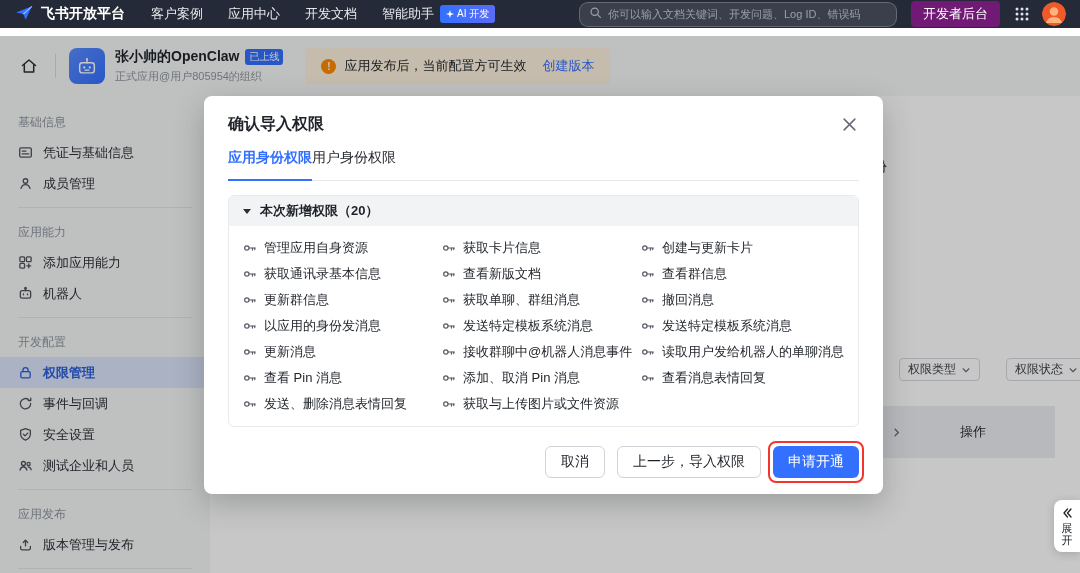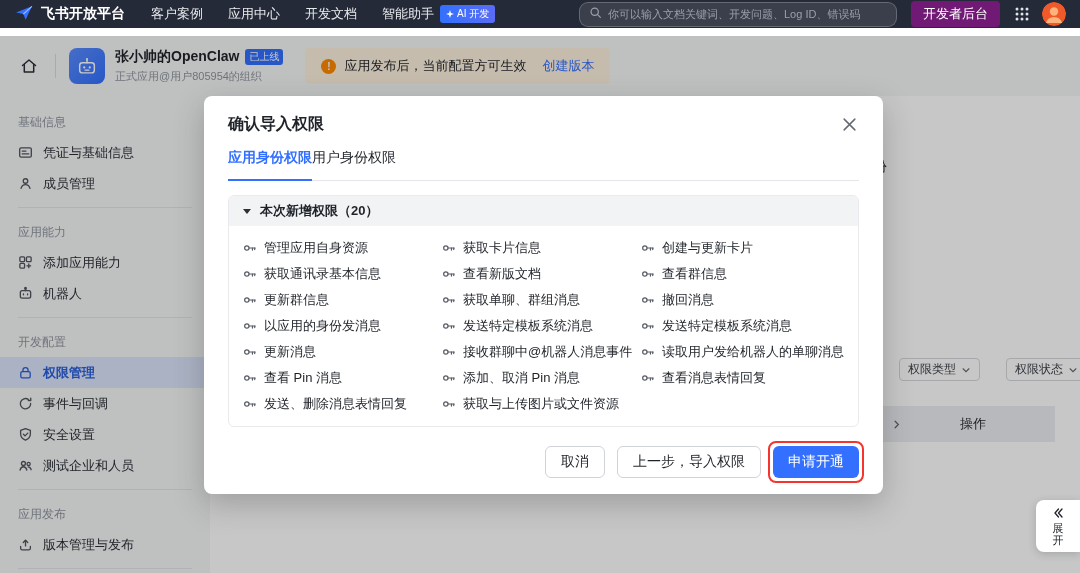--- a/index.html
+++ b/index.html
@@ -41,21 +41,21 @@
   .side-item .icon { display:flex; color:#51565d; }
   .side-item.active { background:#dbe4fa; color:#2b5fd9; font-weight:bold; }
   .side-item.active .icon { color:#2b5fd9; }
   .side-divider { height:1px; background:#e3e5e8; margin:8px 18px; }
 
   
   .content { position:absolute; top:96px; left:210px; right:0; bottom:0; background:#fff; }
   .partial-heading { position:absolute; left:663px; top:62px; font-size:14px; color:#1f2329; }
   .filters { position:absolute; left:683px; top:262px; display:flex; gap:26px;padding-left:6px; }
   .filter-btn { height:23px; border:1px solid #d5d8dc; background:#fff; border-radius:4px; font-size:12px; color:#3d434b; display:flex; align-items:center; gap:5px; padding:0 8px; cursor:pointer; white-space:nowrap; }
-  .table-head { position:absolute; left:673px; top:310px; width:172px; height:36px; background:#eceef1; display:flex; align-items:center; }
+  .table-head { position:absolute; left:673px; top:310px; width:172px; height:52px; background:#eceef1; display:flex; align-items:center; }
   .table-chevron { margin-left:8px; display:flex; cursor:pointer; }
   .action-col { margin-left:58px; font-size:13px; color:#1f2329; }
 
   
   .mask { position:absolute; top:36px; left:0; right:0; bottom:0; background:rgba(0,0,0,.22); z-index:10; }
 
   
   .modal { position:absolute; left:204px; top:96px; width:679px; height:398px; background:#fff; border-radius:8px; z-index:20; box-shadow:0 10px 30px rgba(31,35,41,.25); padding:18px 24px 0; }
   .modal-header { display:flex; justify-content:space-between; align-items:center; }
   .modal-title { font-size:16px; font-weight:bold; color:#1f2329; }
@@ -69,21 +69,21 @@
   .perm-list { padding:13px 14px 13px; display:grid; grid-template-columns:1fr 1fr 1fr; row-gap:7px; column-gap:8px;gap:8px; }
   .perm-item { display:flex; align-items:center; gap:7px; font-size:13px; line-height:18px; color:#1f2329; white-space:nowrap; }
   .perm-item .icon { display:flex; color:#585d66; flex:0 0 auto; }
   .modal-footer { position:absolute; right:24px; bottom:16px; display:flex; align-items:center; gap:12px; }
   .btn { height:32px; border-radius:6px; font-size:14px; padding:0 15px; background:#fff; border:1px solid #d0d3d8; color:#1f2329; cursor:pointer; white-space:nowrap; }
   .btn-primary { background:#3370ff; border:none; color:#fff; }
   .apply-wrap { position:relative; }
   .red-box { position:absolute; left:-5px; top:-5px; right:-5px; bottom:-5px; border:2px solid #f5342e; border-radius:8px; pointer-events:none; }
 
   
-  .expand-widget { position:absolute; right:0; top:500px; width:44px; height:52px; background:#fff; border-radius:8px 0 0 8px; box-shadow:0 2px 8px rgba(31,35,41,.2); z-index:30; display:flex; flex-direction:column; align-items:center; padding-top:7px; gap:3px; cursor:pointer; }
+  .expand-widget { position:absolute; right:0; top:500px; width:26px; height:52px; background:#fff; border-radius:8px 0 0 8px; box-shadow:0 2px 8px rgba(31,35,41,.2); z-index:30; display:flex; flex-direction:column; align-items:center; padding-top:7px; gap:3px; cursor:pointer; }
   .expand-label { width:12px; font-size:11px; line-height:12px; color:#1f2329; text-align:center; }
 </style>
 </head>
 <body>
 
 <div class="screen">
 
   <header class="navbar">
     <div class="brand">
       <span class="icon">

